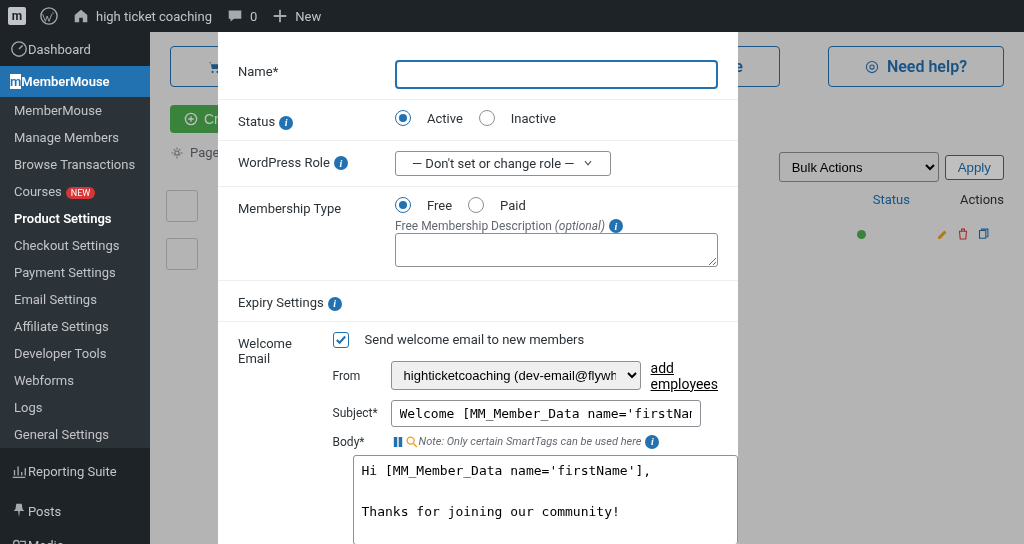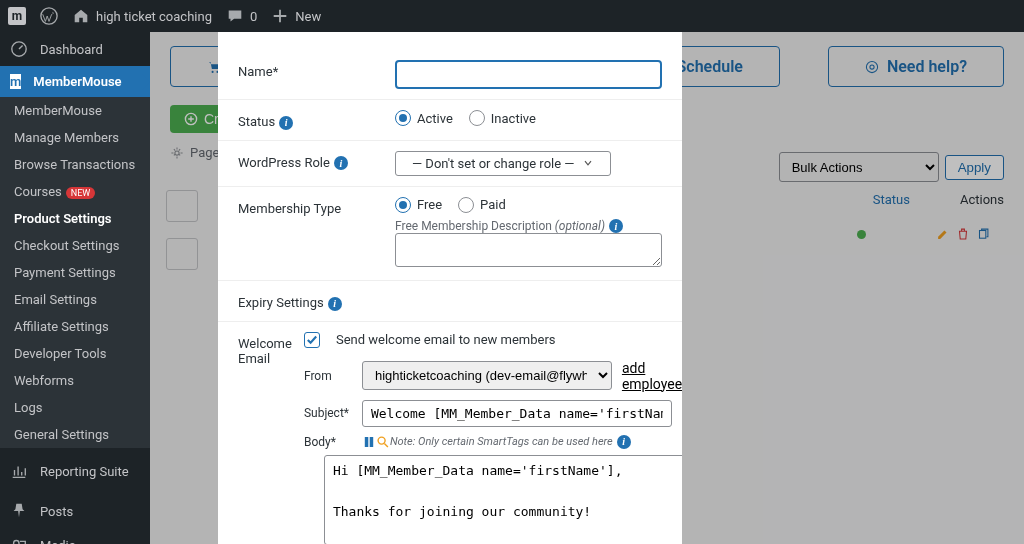--- a/index.html
+++ b/index.html
@@ -8,21 +8,21 @@
 
 .adminbar { background: #1d2327; color: #c3c4c7; height: 32px; display: flex; align-items: center; justify-content: space-between; padding: 0 8px; font-size: 13px; }
 .adminbar-left, .adminbar-right { display: flex; align-items: center; gap: 14px; }
 .adminbar .item { display: flex; align-items: center; gap: 6px; cursor: pointer; }
 .adminbar svg { width: 18px; height: 18px; fill: #a7aaad; }
 .adminbar .logo { width: 18px; height: 18px; background: #c3c4c7; color: #1d2327; font-weight: bold; display: flex; align-items: center; justify-content: center; border-radius: 2px; font-size: 12px; }
 .avatar { width: 18px; height: 18px; background: #8c8f94; }
 
 
 .sidebar { position: absolute; left: 0; top: 32px; bottom: 0; width: 150px; background: #1d2327; color: #c3c4c7; font-size: 13px; }
-.sidebar .ditem { display: flex; align-items: center; gap: 12px; padding: 8px 10px; cursor: pointer; }
+.sidebar .ditem { display: flex; align-items: center; gap: 0; padding: 8px 10px; cursor: pointer; }
 .sidebar .ditem.top { background: #1d2327; }
 .sidebar .ditem.selected { background: #2271b1; color: #fff; font-weight: 600; position: relative; }
 .sidebar .ditem.selected::after { content: ""; position: absolute; right: -8px; top: 50%; margin-top: -8px; border: 8px solid transparent; border-left-color: #2271b1; }
 .sidebar .sub { padding: 6px 12px 6px 14px; background: #2c3338; color: #c3c4c7; cursor: pointer; font-size: 13px; }
 .sidebar .sub.active { color: #fff; font-weight: 600; }
 .badge-new { background: #d63638; color: #fff; font-size: 9px; padding: 1px 5px; border-radius: 8px; margin-left: 4px; text-transform: uppercase; }
 .sidebar .sep { height: 6px; }
 .sidebar svg { width: 18px; height: 18px; fill: #a7aaad; }
 
 
@@ -36,29 +36,29 @@
 .bulk .apply { border: 1px solid #2271b1; color: #2271b1; background: #fff; border-radius: 3px; padding: 4px 12px; cursor: pointer; }
 .thead { position: absolute; right: 20px; top: 160px; display: flex; gap: 50px; color: #2271b1; font-size: 13px; }
 .thead span:last-child { color: #2c3338; }
 .statusdot { width: 9px; height: 9px; background: #4caf50; border-radius: 50%; display: inline-block; }
 .actionicons { display: flex; gap: 6px; }
 
 
 .overlay { position: absolute; inset: 0; background: rgba(0,0,0,0.25); }
 
 
-.modal { position: absolute; left: 218px; top: 32px; width: 464px; bottom: 0; background: #fff; overflow: hidden; padding: 18px 0 0 0; }
+.modal { position: absolute; left: 218px; top: 32px; width: 520px; bottom: 0; background: #fff; overflow: hidden; padding: 18px 0 0 0; }
 .formrow { display: flex; padding: 10px 20px; border-bottom: 1px solid #eee; gap: 12px; align-items: flex-start; }
 .formrow.noborder { border-bottom: none; }
 .formlabel { width: 145px; font-size: 13px; padding-top: 4px; }
 .formctl { flex: 1; }
 .formctl input[type=text], .formctl textarea, .formctl select { width: 100%; border: 1px solid #8c8f94; border-radius: 3px; padding: 5px 8px; font-size: 13px; }
 .nameinput { border: 2px solid #2271b1 !important; border-radius: 4px !important; }
 .radio-row { display: flex; gap: 16px; align-items: center; }
-.radio-row label { display: flex; align-items: center; gap: 6px; font-size: 13px; }
+.radio-row label { display: flex; align-items: flex-end; gap: 16px; font-size: 13px; }
 .radio { width: 16px; height: 16px; border: 1px solid #8c8f94; border-radius: 50%; display: inline-flex; align-items: center; justify-content: center; }
 .radio.checked { border-color: #2271b1; }
 .radio.checked::after { content: ""; width: 8px; height: 8px; background: #2271b1; border-radius: 50%; }
 .checkbox { width: 16px; height: 16px; border: 1px solid #8c8f94; border-radius: 3px; display: inline-flex; align-items: center; justify-content: center; }
 .checkbox.checked { background: #fff; border-color: #2271b1; }
 .checkbox.checked svg { width: 14px; height: 14px; stroke: #2271b1; stroke-width: 3; fill: none; }
 .infobadge { display: inline-flex; width: 14px; height: 14px; background: #2271b1; color: #fff; border-radius: 50%; font-size: 10px; font-weight: bold; align-items: center; justify-content: center; margin-left: 4px; font-style: italic; font-family: Georgia, serif; }
 .subtle { font-size: 12px; color: #646970; margin-top: 6px; }
 .wprole { display: inline-flex; align-items: center; border: 1px solid #8c8f94; border-radius: 3px; padding: 4px 16px; font-size: 13px; gap: 8px; cursor: pointer; }
 .desc-ta { height: 34px; resize: vertical; }

